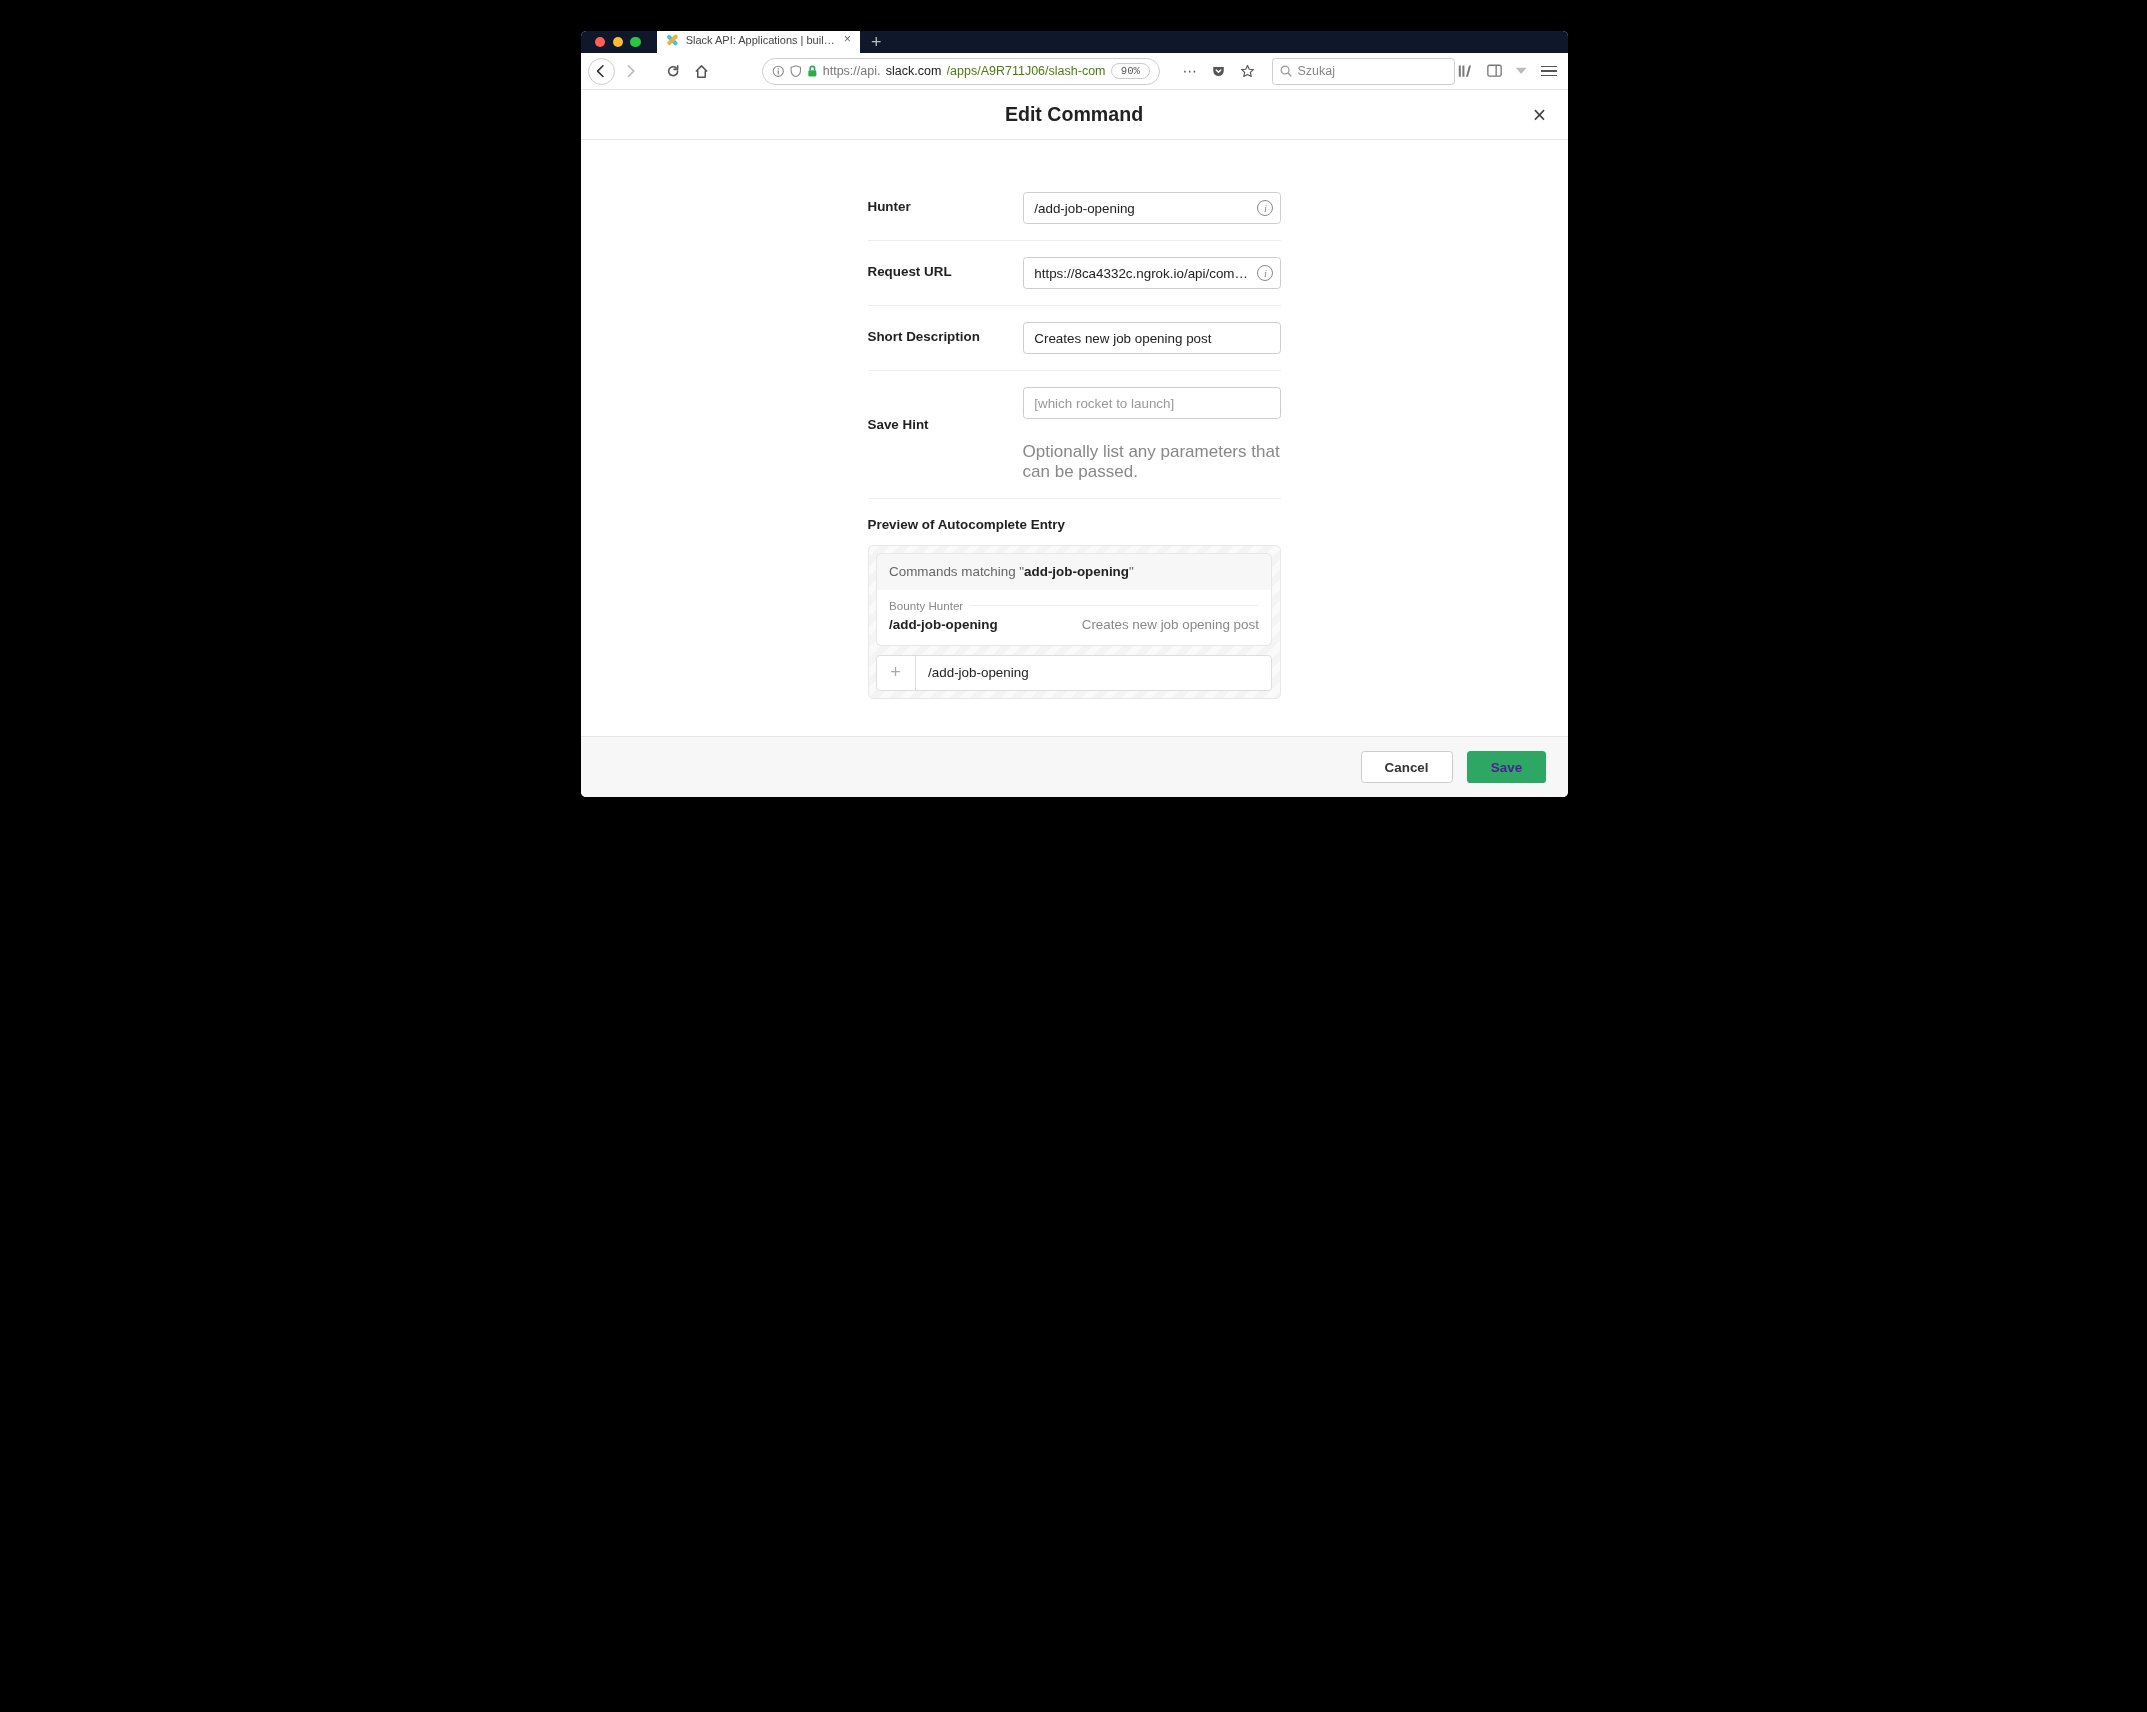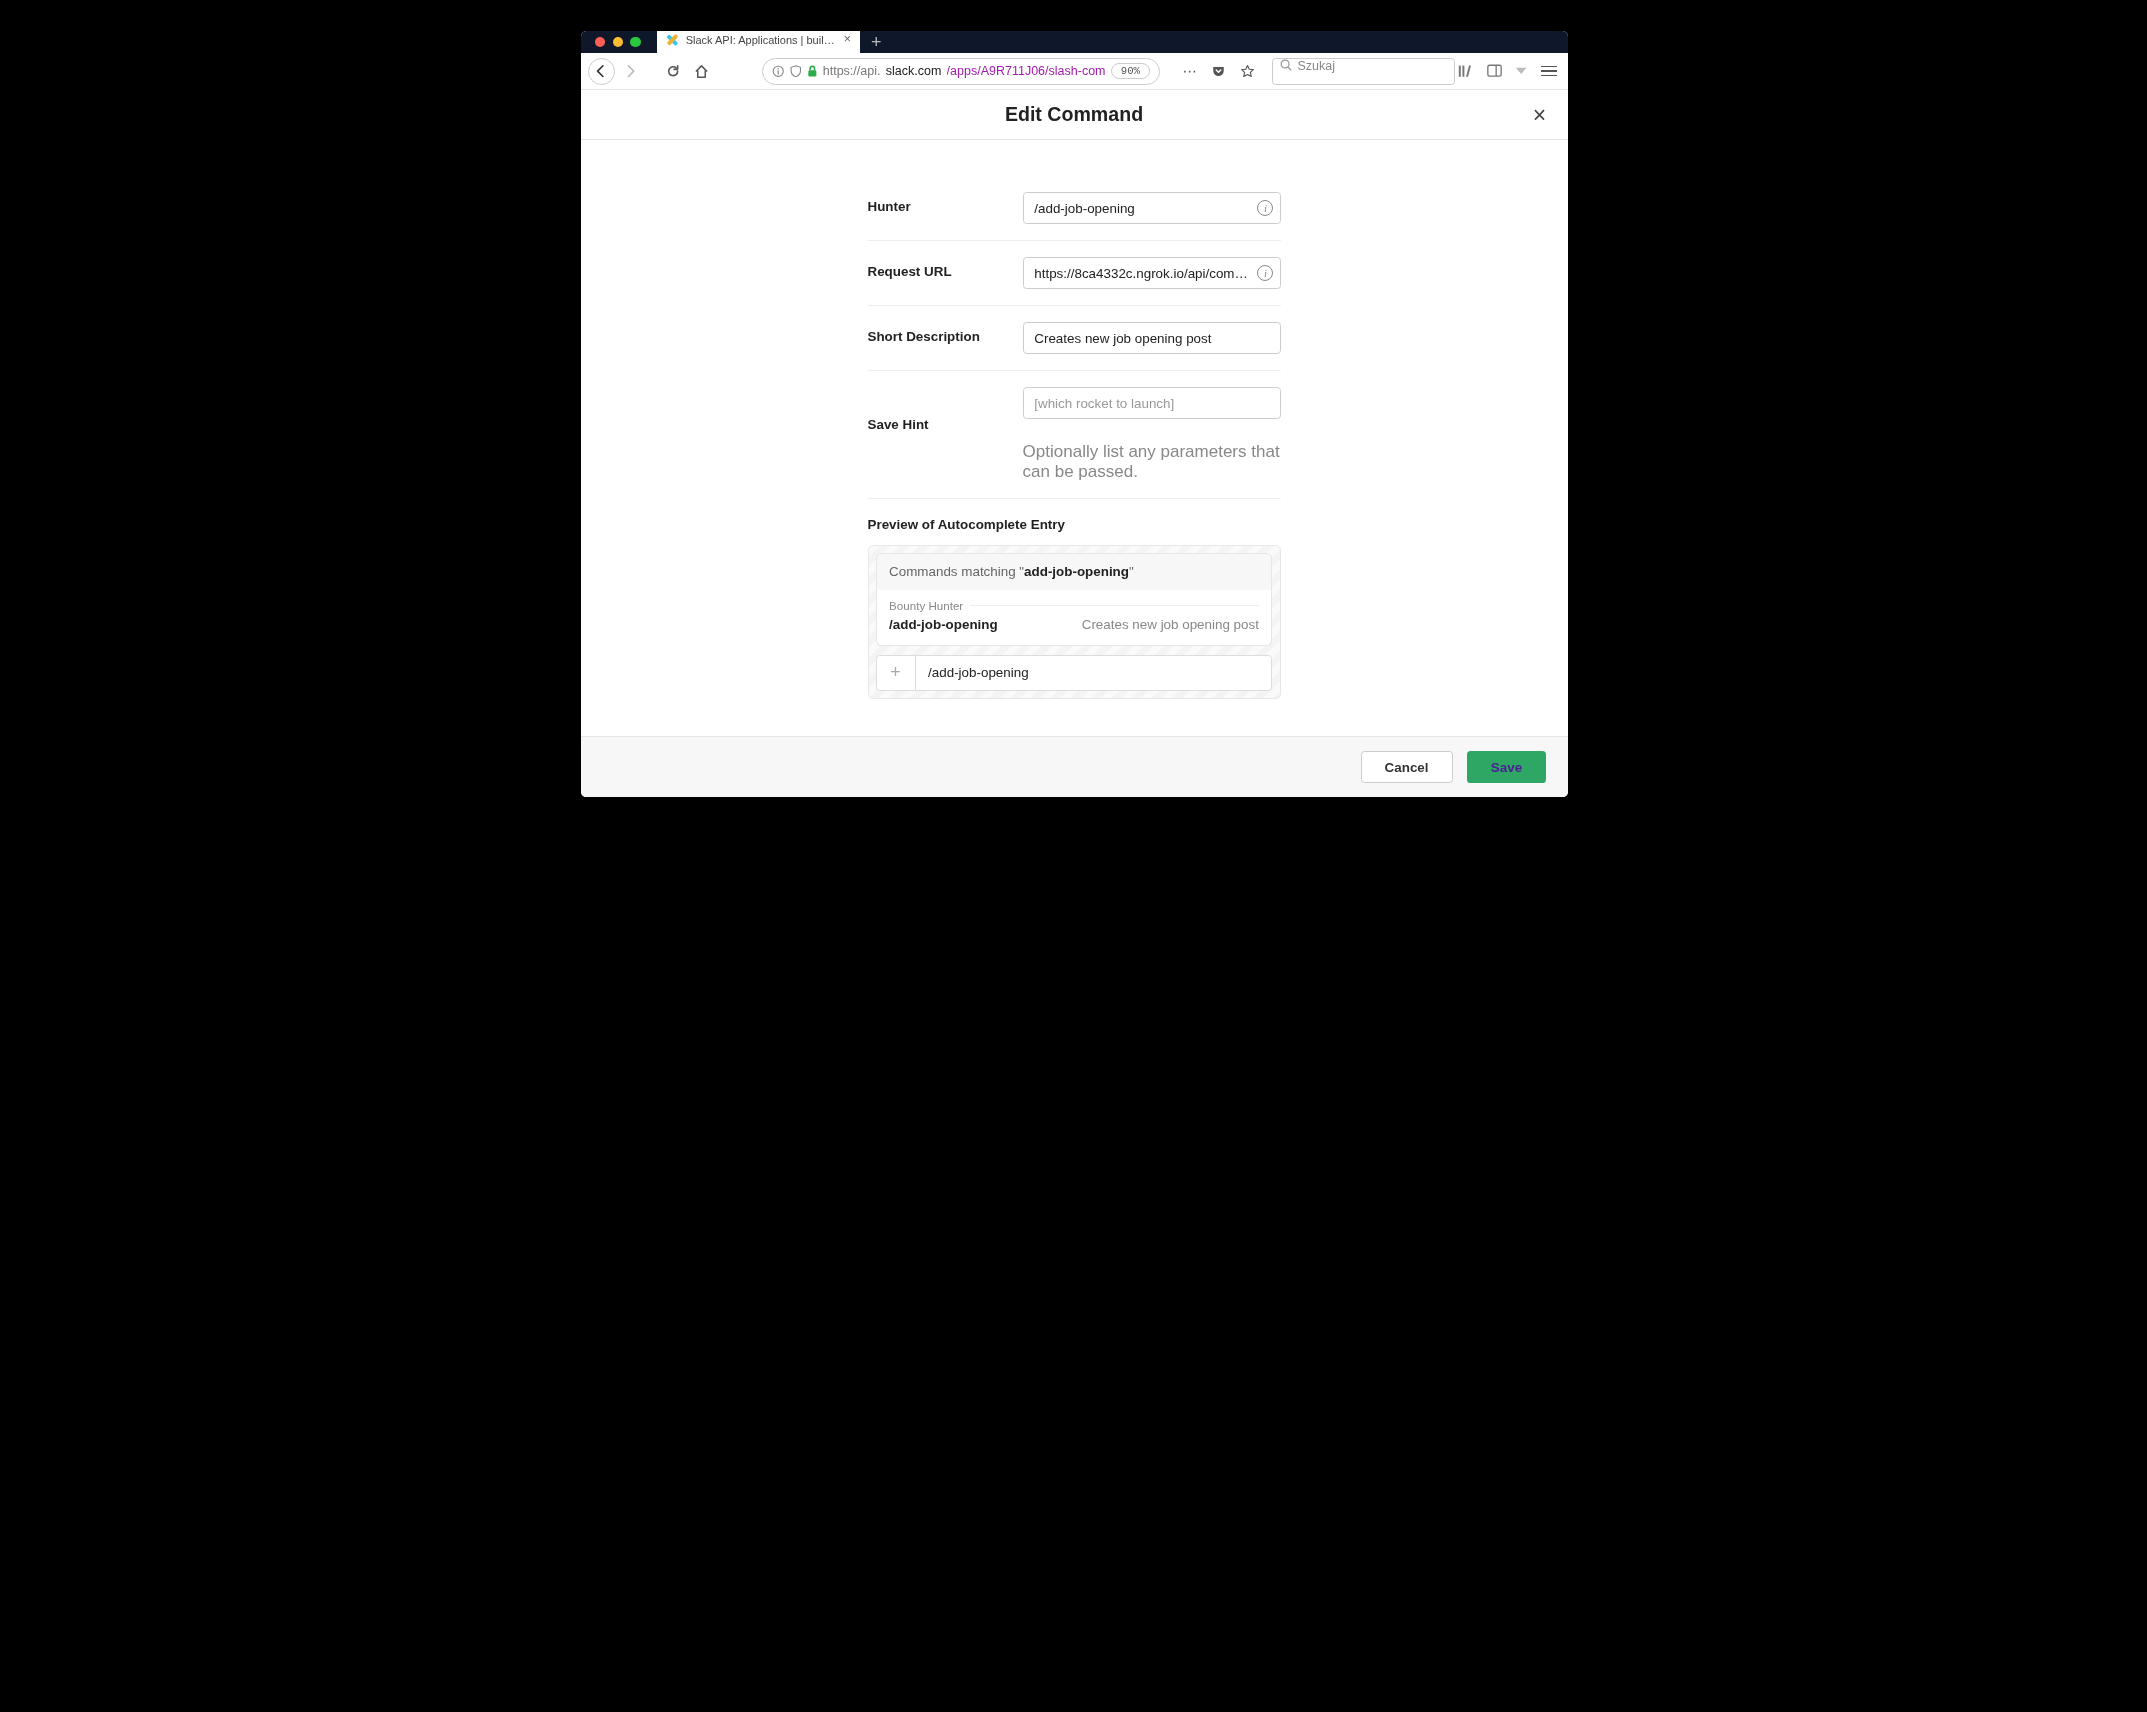--- a/index.html
+++ b/index.html
@@ -98,36 +98,36 @@
     display: flex;
     align-items: center;
     padding: 0 9px;
     gap: 5.3px;
     margin-left: 45px;
     font-size: 12.5px;
     color: #777;
   }
   .urlbar .proto { color: #777; }
   .urlbar .host  { color: #222; font-weight: 500; }
-  .urlbar .rest  { color: #a21caf; white-space: nowrap; overflow: hidden; text-overflow: ellipsis; flex: 1; }
+  .urlbar .rest  { color: #4d7c0f; white-space: nowrap; overflow: hidden; text-overflow: ellipsis; flex: 1; }
   .zoom-pill {
     margin-left: auto;
     font-size: 10.7px;
     border: 0.9px solid #ccc;
     border-radius: 10.7px;
     padding: 0.9px 9px;
     color: #555;
     font-family: Liberation Mono, monospace;
   }
   .urlbar .lock { color: #2bac4b; }
   .tb-spacer { width: 12.5px; }
   .tb-icon { font-size: 14.3px; }
   .searchbar {
     width: 183px; height: 27px; border: 0.9px solid #ccc; border-radius: 3.6px;
-    display: flex; align-items: flex-start; padding: 0 7.1px; gap: 5.3px; color: #888;
+    display: flex; align-items: center; padding: 0 7.1px; gap: 5.3px; color: #888;
     font-size: 12.5px; margin-left: 9px;
   }
   .right-icons { margin-left: auto; display: flex; gap: 12.5px; align-items: center; color: #777; padding-right: 3.6px;}
   .hamburger { width: 16px; display: flex; flex-direction: column; gap: 2.7px; }
   .hamburger span { height: 1.8px; background: #555; }
   
   .content {
     flex: 1;
     display: flex;
     flex-direction: column;

